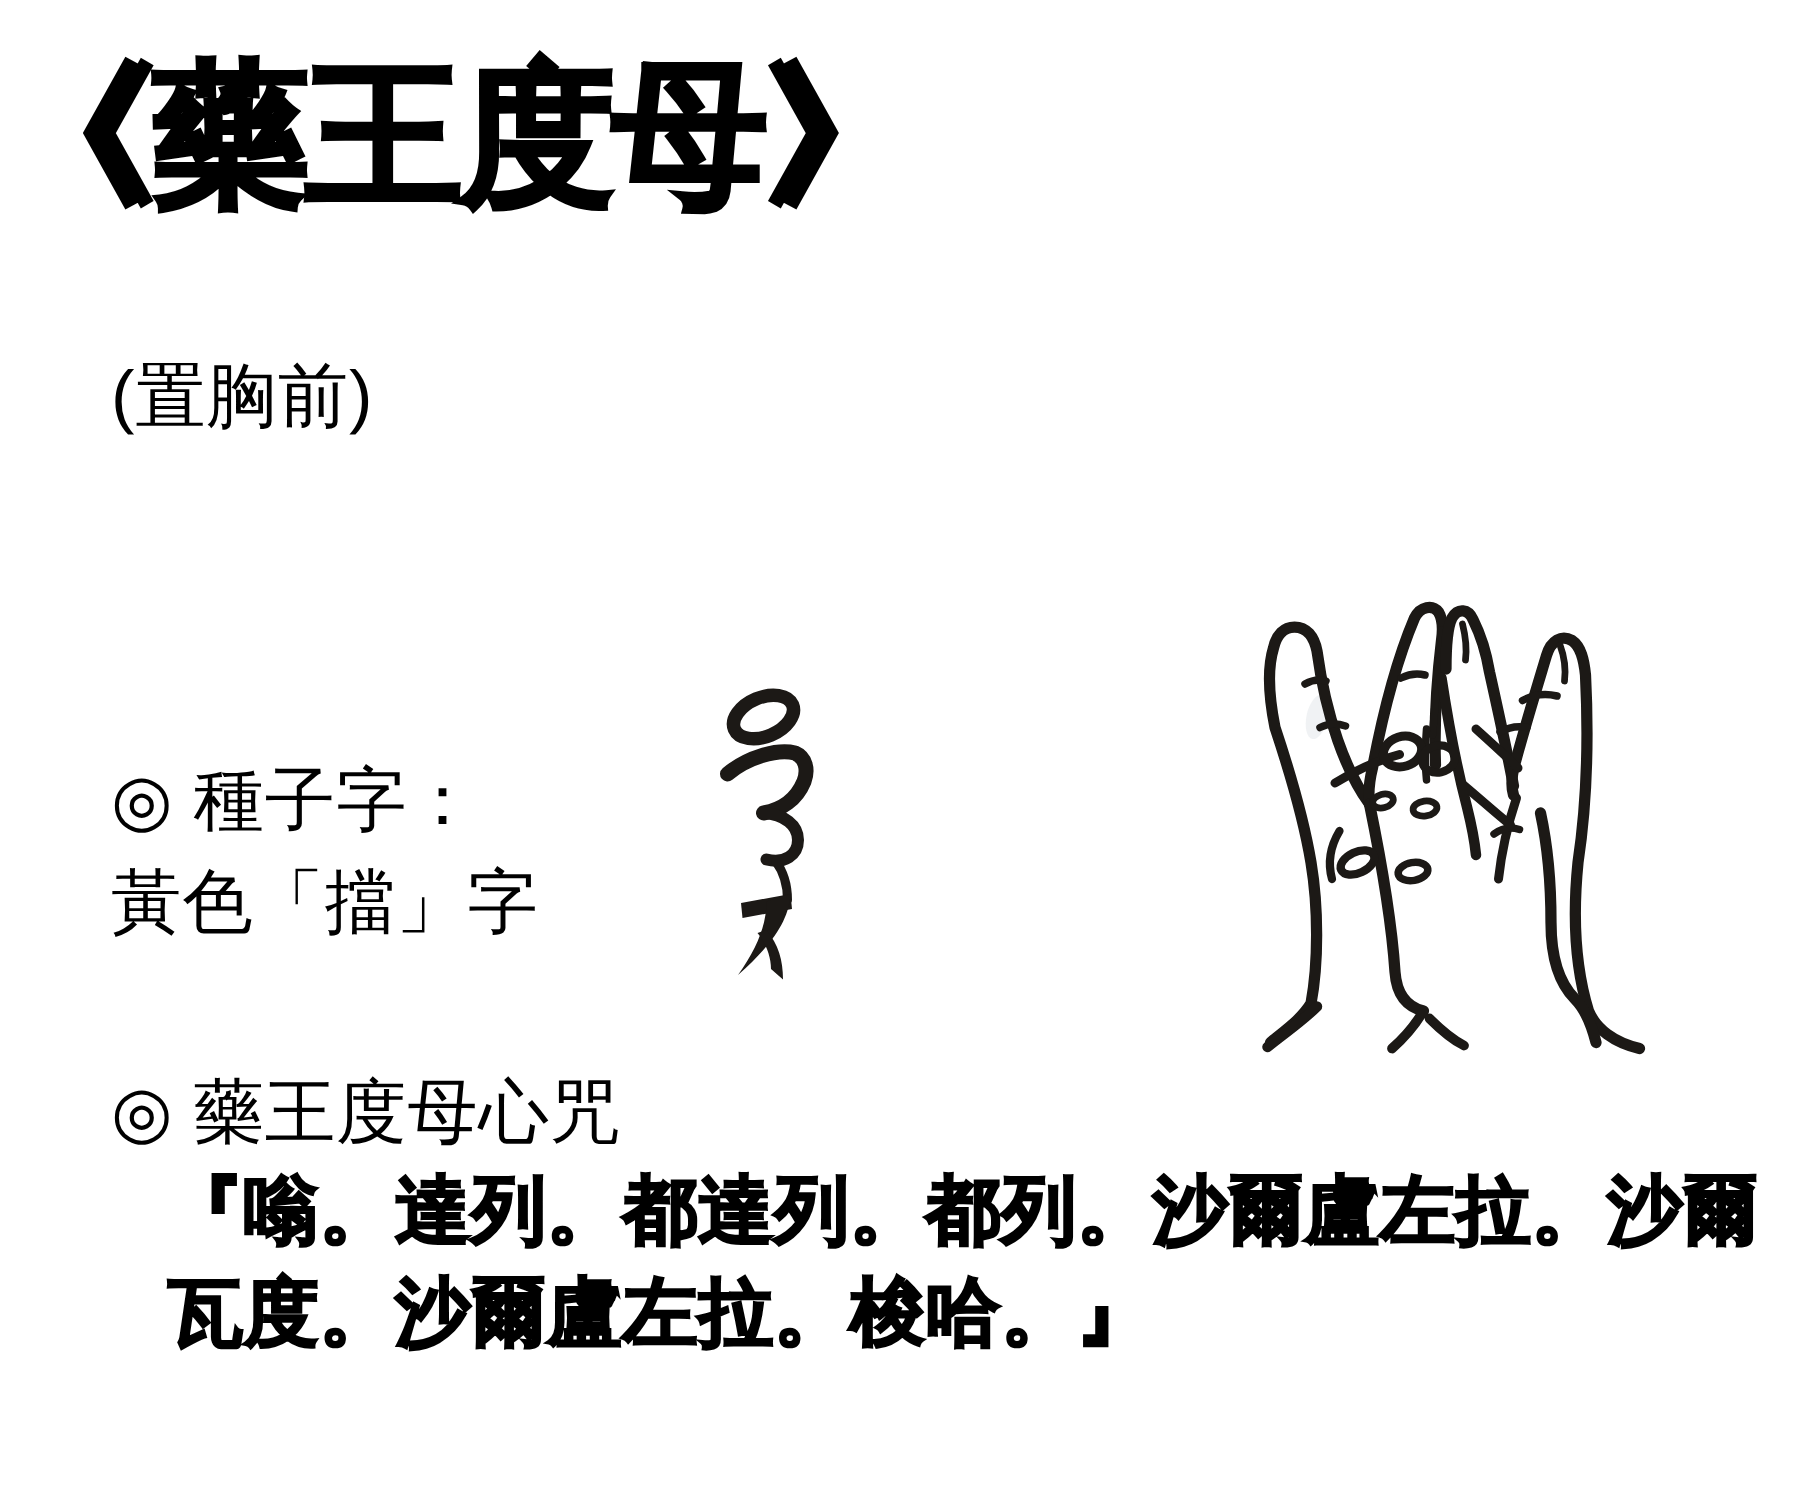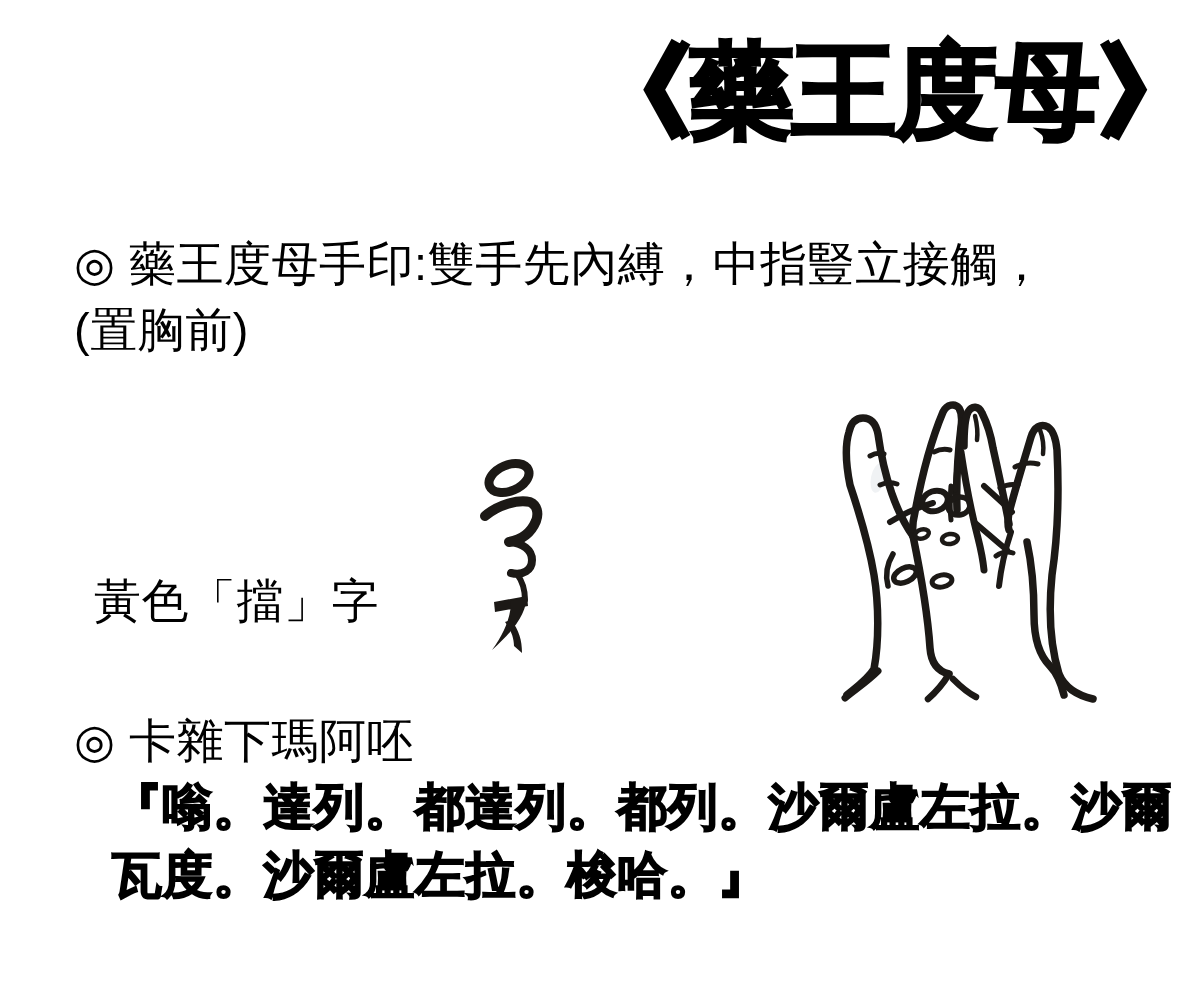--- a/index.html
+++ b/index.html
@@ -4,51 +4,51 @@
 <style>
   * { margin:0; padding:0; box-sizing:border-box; }
   html,body { background:#ffffff; }
   .page {
     position:relative; width:1200px; height:1000px;
     background:#ffffff; overflow:hidden; color:#000;
     font-family:"Liberation Sans","DejaVu Sans",sans-serif;
   }
   .title {
     position:absolute; top:22px; left:0; width:100%;
-    text-align:right; font-size:104px; line-height:1.34;
+    text-align:left; font-size:104px; line-height:1.34;
     font-weight:900; letter-spacing:-2px;
     -webkit-text-stroke:3px #000;
   }
   .body-line { font-size:47px; line-height:66px; font-weight:400; letter-spacing:0.5px; }
   .mudra-block  { position:absolute; top:231px; left:74px; width:1070px; }
   .seed-heading { position:absolute; top:500px; left:74px; }
-  .seed-desc    { position:absolute; top:568px; left:74px;margin-left:20px; }
+  .seed-desc    { position:absolute; top:568px; left:74px; }
   .mantra-heading { position:absolute; top:708px; left:74px; }
   .mantra-block {
     position:absolute; top:773px; left:72px; width:1090px;
     font-size:50px; line-height:68px; font-weight:900;
     -webkit-text-stroke:1.6px #000; letter-spacing:0.5px;margin-left:40px;
   }
   .seed-svg  { position:absolute; left:478px; top:454px; width:70px;  height:212px; }
   .hands-svg { position:absolute; left:800px; top:390px; width:340px; height:315px; }
   svg .ln   { fill:none; stroke:#1c1916; stroke-linecap:round; stroke-linejoin:round; }
   svg .fill { fill:#1c1916; stroke:none; }
 </style>
 </head>
 <body>
 
 <div class="page">
 
   <h1 class="title">《藥王度母》</h1>
 
   <div class="mudra-block">
-    <div class="body-line">◎ 藥王度母手印:雙手先內縛，中指豎立接觸，</div>
     <div class="body-line">(置胸前)</div>
   </div>
 
+  <div class="seed-heading body-line">◎ 種子字：</div>
   <div class="seed-desc body-line">黃色「擋」字</div>
 
   <svg class="seed-svg" viewBox="0 0 70 212" aria-hidden="true">
     <ellipse class="ln" cx="31" cy="24" rx="21" ry="13" stroke-width="9" transform="rotate(-23 31 24)"></ellipse>
     <path class="ln" d="M7 62 C20 51 40 45 52 48 C59 51 61 59 58 67 C53 79 43 86 31 88" stroke-width="10"></path>
     <path class="ln" d="M31 88 C45 89 54 96 54 106 C54 116 45 122 33 119" stroke-width="8"></path>
     <path class="ln" d="M39 120 C45 128 47 136 47 146" stroke-width="6"></path>
     <path class="fill" d="M16 148 L49 142 L50 152 L17 158 Z"></path>
     <path class="fill" d="M49 142 C48 158 39 174 14 196 C27 178 33 162 33 147 Z"></path>
     <path class="fill" d="M33 166 C41 176 44 186 44 199 L36 192 C36 183 32 174 27 168 Z"></path>
@@ -95,20 +95,20 @@
     <path class="ln" d="M93 164 C87 174 85 185 88 196" stroke-width="5.5"></path>
 
     <ellipse class="ln" cx="135" cy="111" rx="13" ry="10" stroke-width="6" transform="rotate(-18 135 111)"></ellipse>
     <ellipse class="ln" cx="159" cy="116" rx="11" ry="9" stroke-width="5.5" transform="rotate(-12 159 116)"></ellipse>
     <ellipse class="ln" cx="122" cy="144" rx="7" ry="4.5" stroke-width="4.5" transform="rotate(-15 122 144)"></ellipse>
     <ellipse class="ln" cx="150" cy="149" rx="8" ry="5" stroke-width="4.5" transform="rotate(-8 150 149)"></ellipse>
     <ellipse class="ln" cx="105" cy="185" rx="12" ry="7" stroke-width="5.5" transform="rotate(-25 105 185)"></ellipse>
     <ellipse class="ln" cx="142" cy="191" rx="10" ry="6" stroke-width="5" transform="rotate(-10 142 191)"></ellipse>
   </svg>
 
-  <div class="mantra-heading body-line">◎ 卡雜下瑪阿呸</div>
+  <div class="mantra-heading body-line">◎ 藥王度母心咒</div>
 
   <div class="mantra-block">
     <div>『嗡。達列。都達列。都列。沙爾盧左拉。沙爾</div>
     <div>瓦度。沙爾盧左拉。梭哈。』</div>
   </div>
 
 </div>
 
 </body></html>

